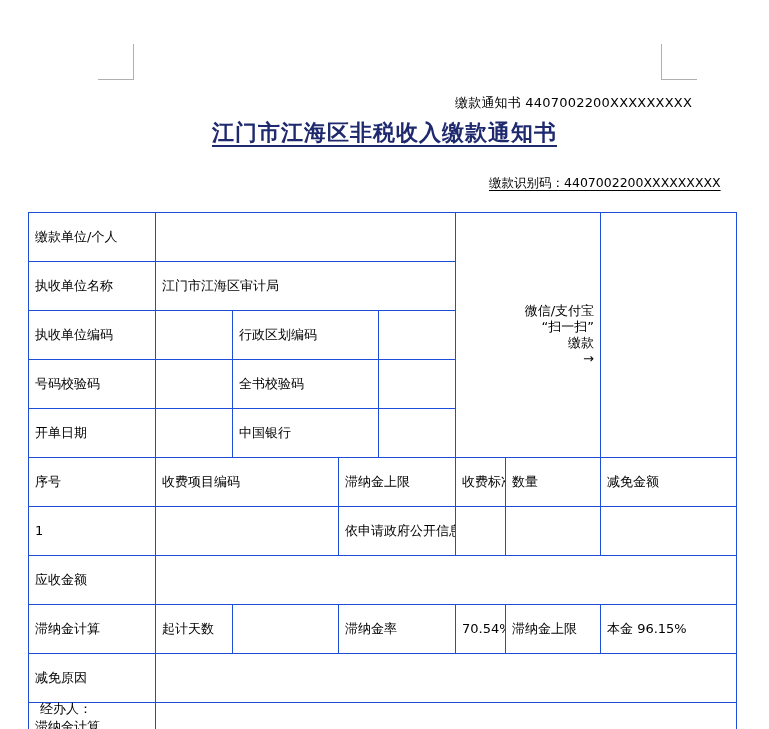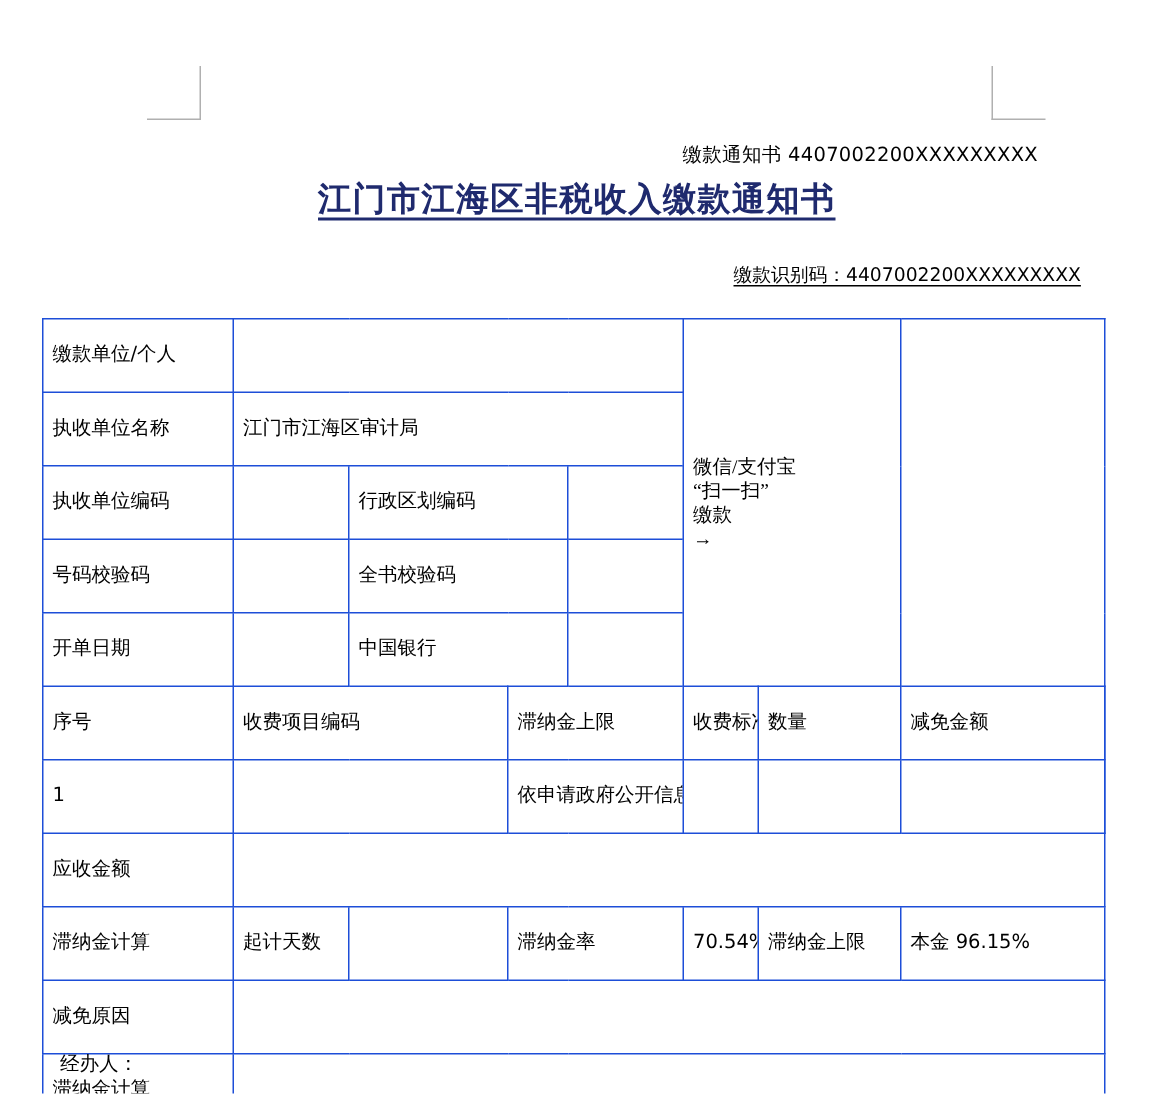--- a/index.html
+++ b/index.html
@@ -73,27 +73,26 @@
     border: 1px solid #1d4ed8;
     font-size: 13px;
     padding: 12px 6px;
     vertical-align: middle;
     height: 24px;
     line-height: 1.25;
     overflow: hidden;
     white-space: nowrap;
   }
   td.qr {
-    text-align: left;
+    text-align: right;
     vertical-align: top;
     padding-top: 6px;
     line-height: 1.75;
     white-space: normal;
     font-size: 13px;
-    font-family: Liberation Serif, serif;
   }
   td.qr .arrow { display: block; font-size: 13px; }
   td.tall { height: 92px; vertical-align: top; padding-top: 4px; }
   td.notes {
     height: 140px;
     vertical-align: top;
     padding: 10px 10px 8px 10px;
     white-space: normal;
     font-size: 12.5px;
     line-height: 2.0;

